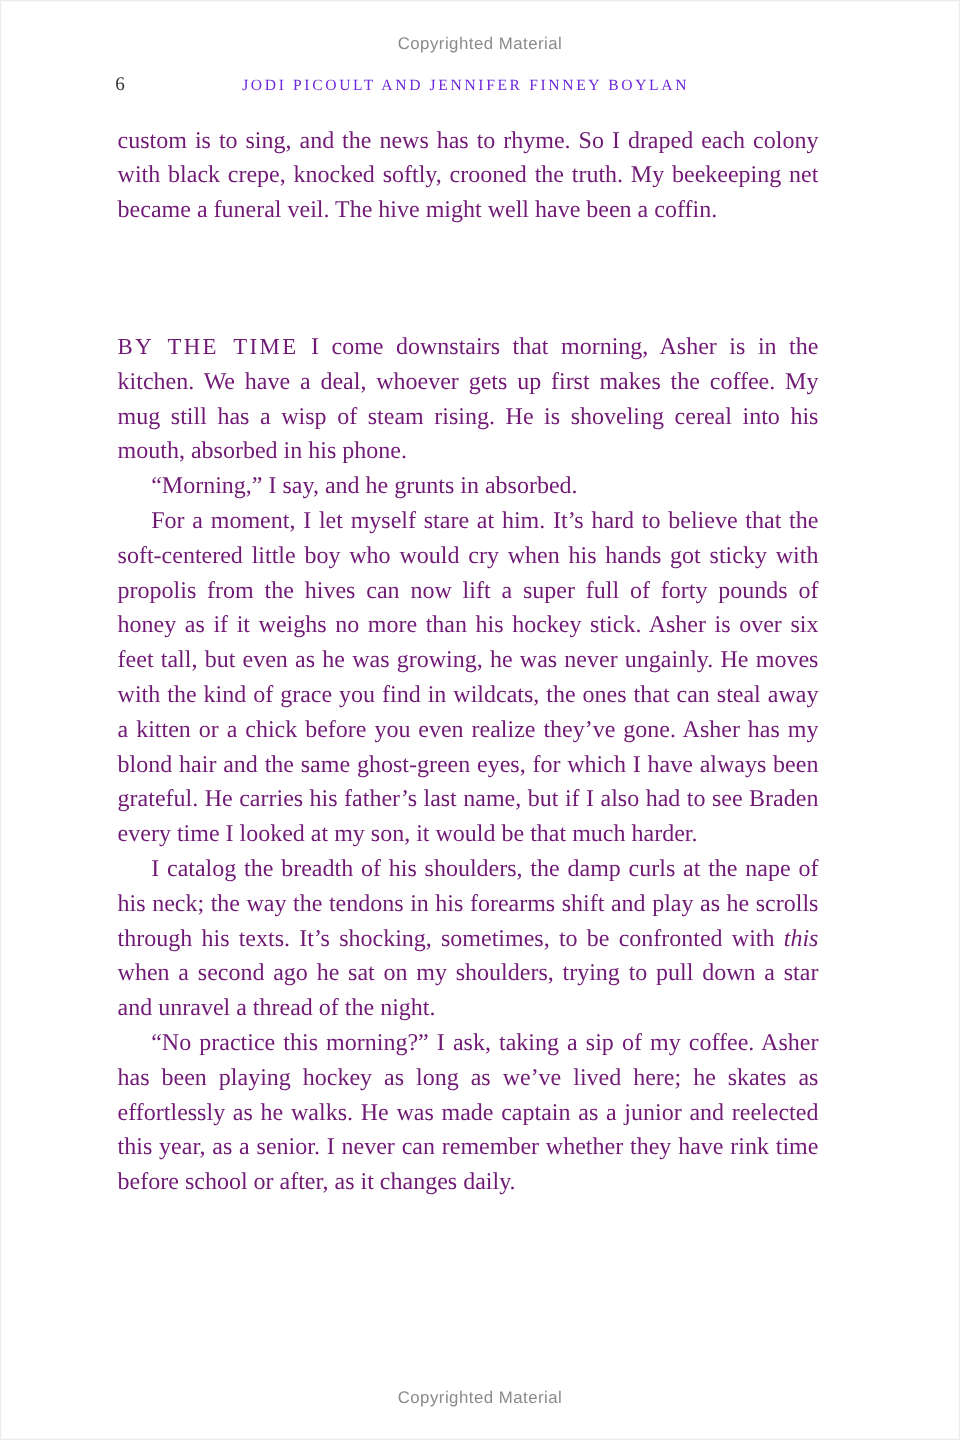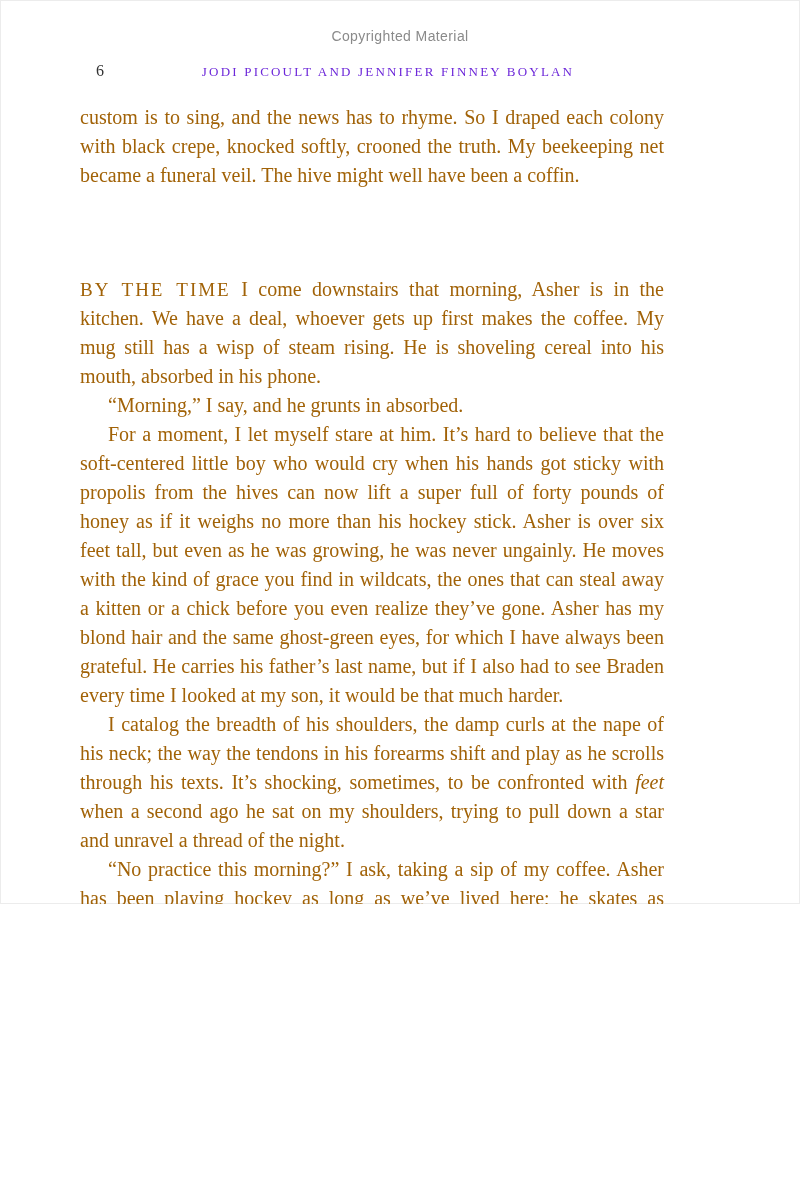--- a/index.html
+++ b/index.html
@@ -3,21 +3,21 @@
 <meta charset="utf-8">
 <style>
   html, body {
     margin: 0;
     padding: 0;
     background: #ffffff;
   }
   .page {
     position: relative;
     width: 800px;
-    height: 904px;
+    height: 1200px;
     background: #ffffff;
     box-shadow: inset 0 0 0 1px #ececec;
     font-family: "Liberation Serif", serif;
     color: #1f1f1f;
     overflow: hidden;
   }
   .notice {
     position: absolute;
     left: 0;
     right: 0;
@@ -48,26 +48,26 @@
     display: inline-block;
     font-size: 13px;
     letter-spacing: 2.2px;
     color: #6d28d9;
     text-transform: uppercase;
   }
 
   .text-block {
     position: absolute;
     top: 103px;
-    left: 80px;
+    left: 98px;
     width: 584px;
     font-size: 20px;
     line-height: 29px;
     text-align: justify;
-    color: #a16207;
+    color: #701a75;
     font-family: Liberation Serif, serif;
   }
   .para {
     margin: 0;
     text-indent: 28px;
   }
   .para.no-indent {
     text-indent: 0;
   }
   .para.section-start {
@@ -96,21 +96,21 @@
   <main class="text-block">
 
     <p class="para no-indent">custom is to sing, and the news has to rhyme. So I draped each colony with black crepe, knocked softly, crooned the truth. My beekeeping net became a funeral veil. The hive might well have been a coffin.</p>
 
     <p class="para no-indent section-start"><span class="lead-caps">BY THE TIME</span><span> I come downstairs that morning, Asher is in the kitchen. We have a deal, whoever gets up first makes the coffee. My mug still has a wisp of steam rising. He is shoveling cereal into his mouth, absorbed in his phone.</span></p>
 
     <p class="para">“Morning,” I say, and he grunts in absorbed.</p>
 
     <p class="para">For a moment, I let myself stare at him. It’s hard to believe that the soft-centered little boy who would cry when his hands got sticky with propolis from the hives can now lift a super full of forty pounds of honey as if it weighs no more than his hockey stick. Asher is over six feet tall, but even as he was growing, he was never ungainly. He moves with the kind of grace you find in wildcats, the ones that can steal away a kitten or a chick before you even realize they’ve gone. Asher has my blond hair and the same ghost-green eyes, for which I have always been grateful. He carries his father’s last name, but if I also had to see Braden every time I looked at my son, it would be that much harder.</p>
 
-    <p class="para"><span>I catalog the breadth of his shoulders, the damp curls at the nape of his neck; the way the tendons in his forearms shift and play as he scrolls through his texts. It’s shocking, sometimes, to be confronted with </span><span class="em">feet</span><span> when a second ago he sat on my shoulders, trying to pull down a star and unravel a thread of the night.</span></p>
+    <p class="para"><span>I catalog the breadth of his shoulders, the damp curls at the nape of his neck; the way the tendons in his forearms shift and play as he scrolls through his texts. It’s shocking, sometimes, to be confronted with </span><span class="em">this</span><span> when a second ago he sat on my shoulders, trying to pull down a star and unravel a thread of the night.</span></p>
 
     <p class="para">“No practice this morning?” I ask, taking a sip of my coffee. Asher has been playing hockey as long as we’ve lived here; he skates as effortlessly as he walks. He was made captain as a junior and reelected this year, as a senior. I never can remember whether they have rink time before school or after, as it changes daily.</p>
 
 
 
   </main>
 
   <div class="notice bottom">Copyrighted Material</div>
 
 </div>

